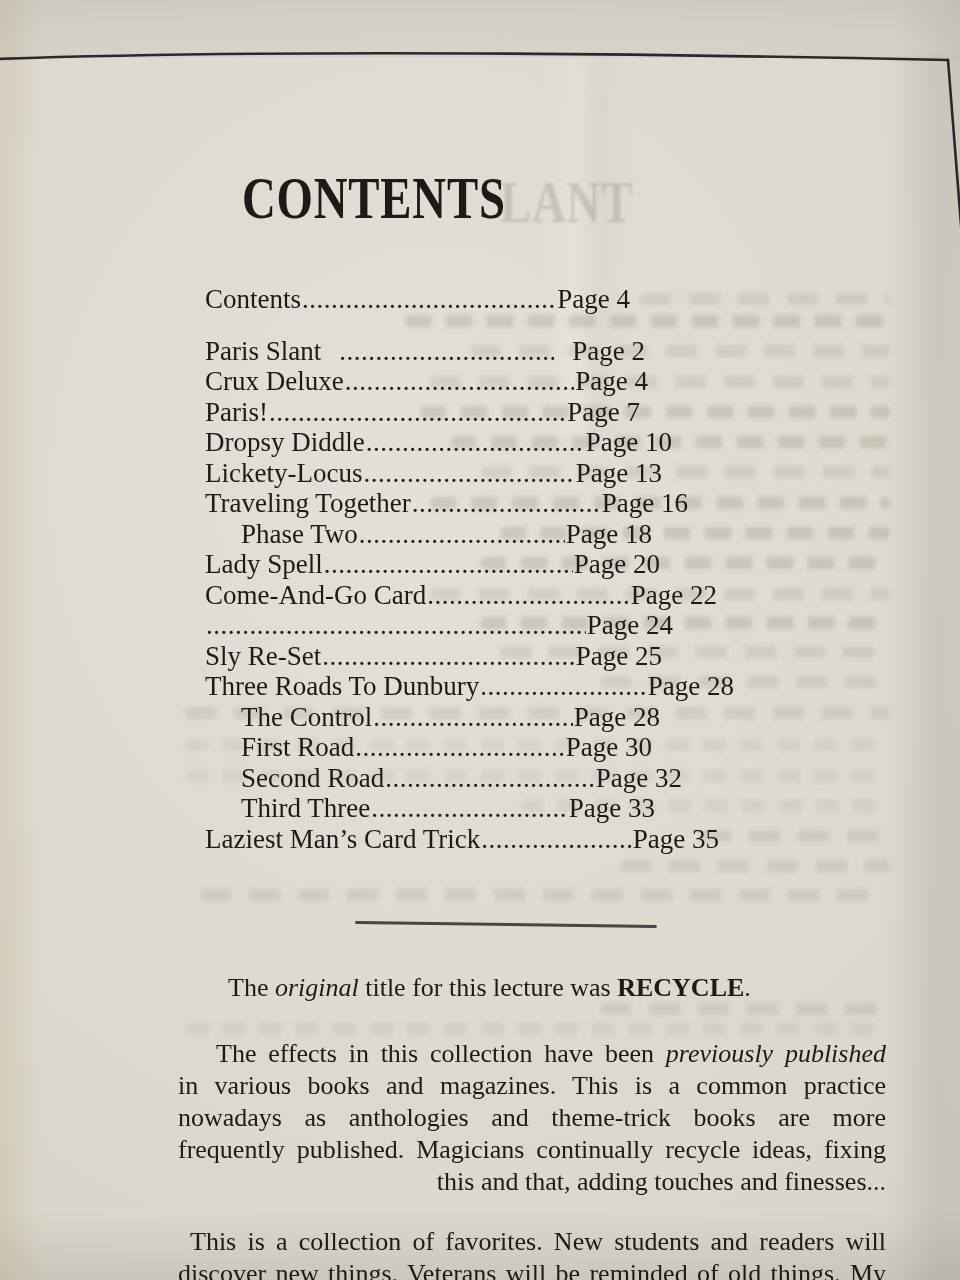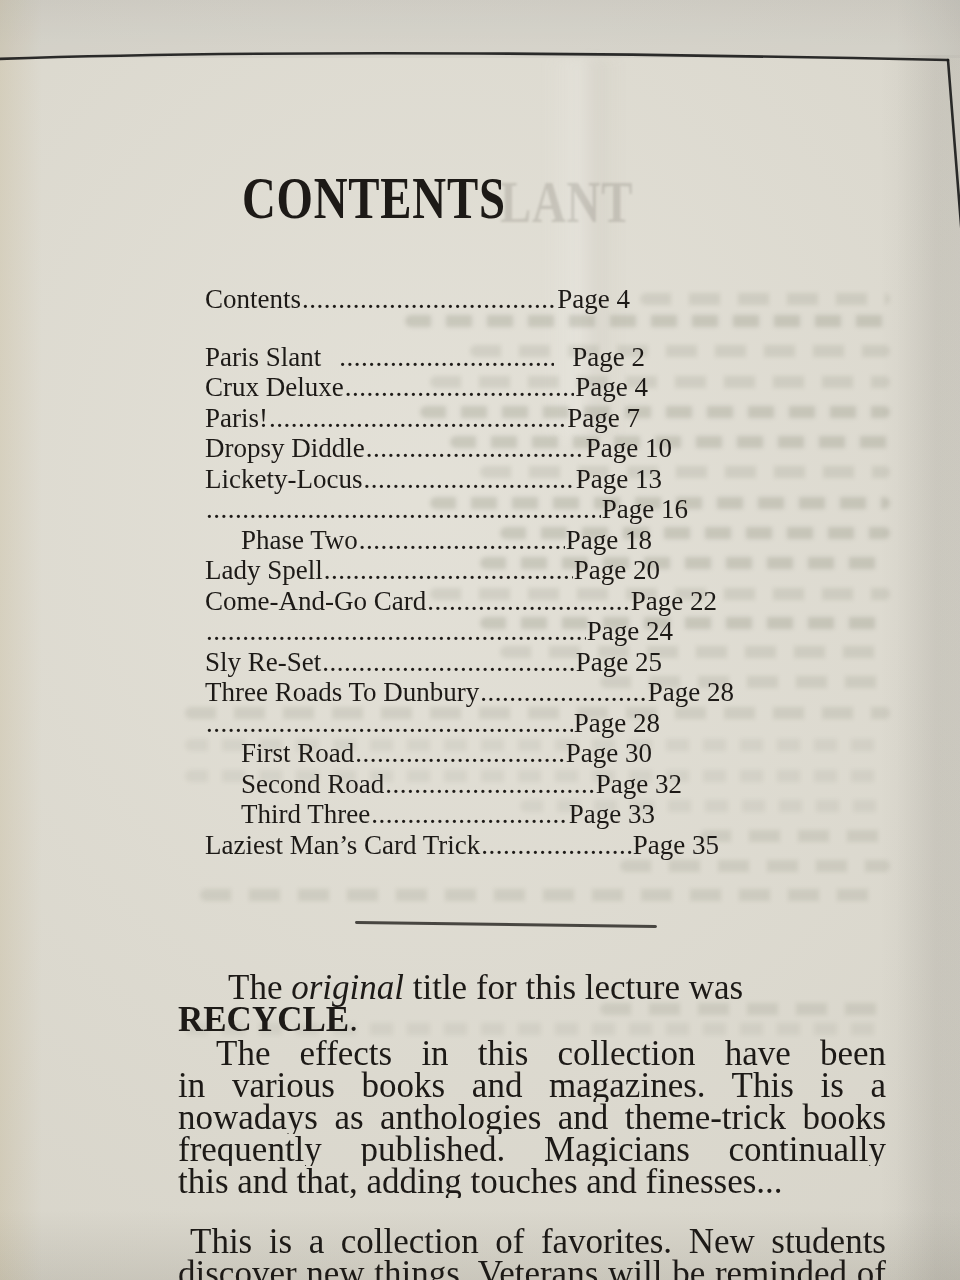--- a/index.html
+++ b/index.html
@@ -47,21 +47,21 @@
   .toc{position:absolute;left:205px;top:284px;}
   .toc-row{display:flex;align-items:baseline;font-size:27px;line-height:30.5px;white-space:nowrap;}
   .toc-row .t{flex:0 0 auto;}
   .toc-row.indent .t{padding-left:36px;}
   .toc-row .dots{flex:1 1 auto;overflow:hidden;margin:0 1px;}
   .toc-row .dots::before{
     content:"..................................................................................................................................";
     letter-spacing:0.5px;
   }
   .toc-row .pg{flex:0 0 auto;}
-  .toc-row:nth-child(2){margin-top:27px;gap:17px;}
+  .toc-row:nth-child(2){margin-top:21px;gap:17px;}
   .toc-row:nth-child(1){width:425px}
   .toc-row:nth-child(2){width:440px}
   .toc-row:nth-child(3){width:443px}
   .toc-row:nth-child(4){width:435px}
   .toc-row:nth-child(5){width:467px}
   .toc-row:nth-child(6){width:457px}
   .toc-row:nth-child(7){width:483px}
   .toc-row:nth-child(8){width:447px}
   .toc-row:nth-child(9){width:455px}
   .toc-row:nth-child(10){width:512px}
@@ -71,28 +71,28 @@
   .toc-row:nth-child(14){width:455px}
   .toc-row:nth-child(15){width:447px}
   .toc-row:nth-child(16){width:477px}
   .toc-row:nth-child(17){width:450px}
   .toc-row:nth-child(18){width:514px}
   .toc-row:nth-child(19){width:480px}
   .divider{
     position:absolute;left:355px;top:923px;width:302px;height:2.5px;
     background:#2e2b28;border-radius:2px;opacity:.85;transform:rotate(0.75deg);
   }
-  .para{position:absolute;font-size:35px;line-height:32px;}
+  .para{position:absolute;font-size:26px;line-height:32px;}
   .p1{left:178px;top:972px;width:712px;text-indent:50px;}
   .p1 .it{font-style:italic;}
   .p1 .bd{font-weight:bold;}
   .p2{left:178px;top:1038px;width:708px;}
   .p3{left:178px;top:1226px;width:708px;}
   .jline{text-align:justify;text-align-last:justify;height:32px;overflow:hidden;}
-  .lline{text-align:left;height:32px;overflow:hidden;}
+  .lline{text-align:right;height:32px;overflow:hidden;}
   .ind38{padding-left:38px;}
   .ind12{padding-left:12px;}
   .para .em{font-style:italic;}
 </style>
 </head>
 <body>
 
 <div class="photo">
 
   <div class="shade-top"></div>
@@ -158,20 +158,21 @@
     <span class="t">Dropsy Diddle</span>
     <span class="dots"></span>
     <span class="pg">Page 10</span>
   </div>
       <div class="toc-row">
     <span class="t">Lickety-Locus</span>
     <span class="dots"></span>
     <span class="pg">Page 13</span>
   </div>
       <div class="toc-row">
+    <span class="t">Traveling Together</span>
     <span class="dots"></span>
     <span class="pg">Page 16</span>
   </div>
       <div class="toc-row indent">
     <span class="t">Phase Two</span>
     <span class="dots"></span>
     <span class="pg">Page 18</span>
   </div>
       <div class="toc-row">
     <span class="t">Lady Spell</span>
@@ -191,20 +192,21 @@
     <span class="t">Sly Re-Set</span>
     <span class="dots"></span>
     <span class="pg">Page 25</span>
   </div>
       <div class="toc-row">
     <span class="t">Three Roads To Dunbury</span>
     <span class="dots"></span>
     <span class="pg">Page 28</span>
   </div>
       <div class="toc-row indent">
+    <span class="t">The Control</span>
     <span class="dots"></span>
     <span class="pg">Page 28</span>
   </div>
       <div class="toc-row indent">
     <span class="t">First Road</span>
     <span class="dots"></span>
     <span class="pg">Page 30</span>
   </div>
       <div class="toc-row indent">
     <span class="t">Second Road</span>

